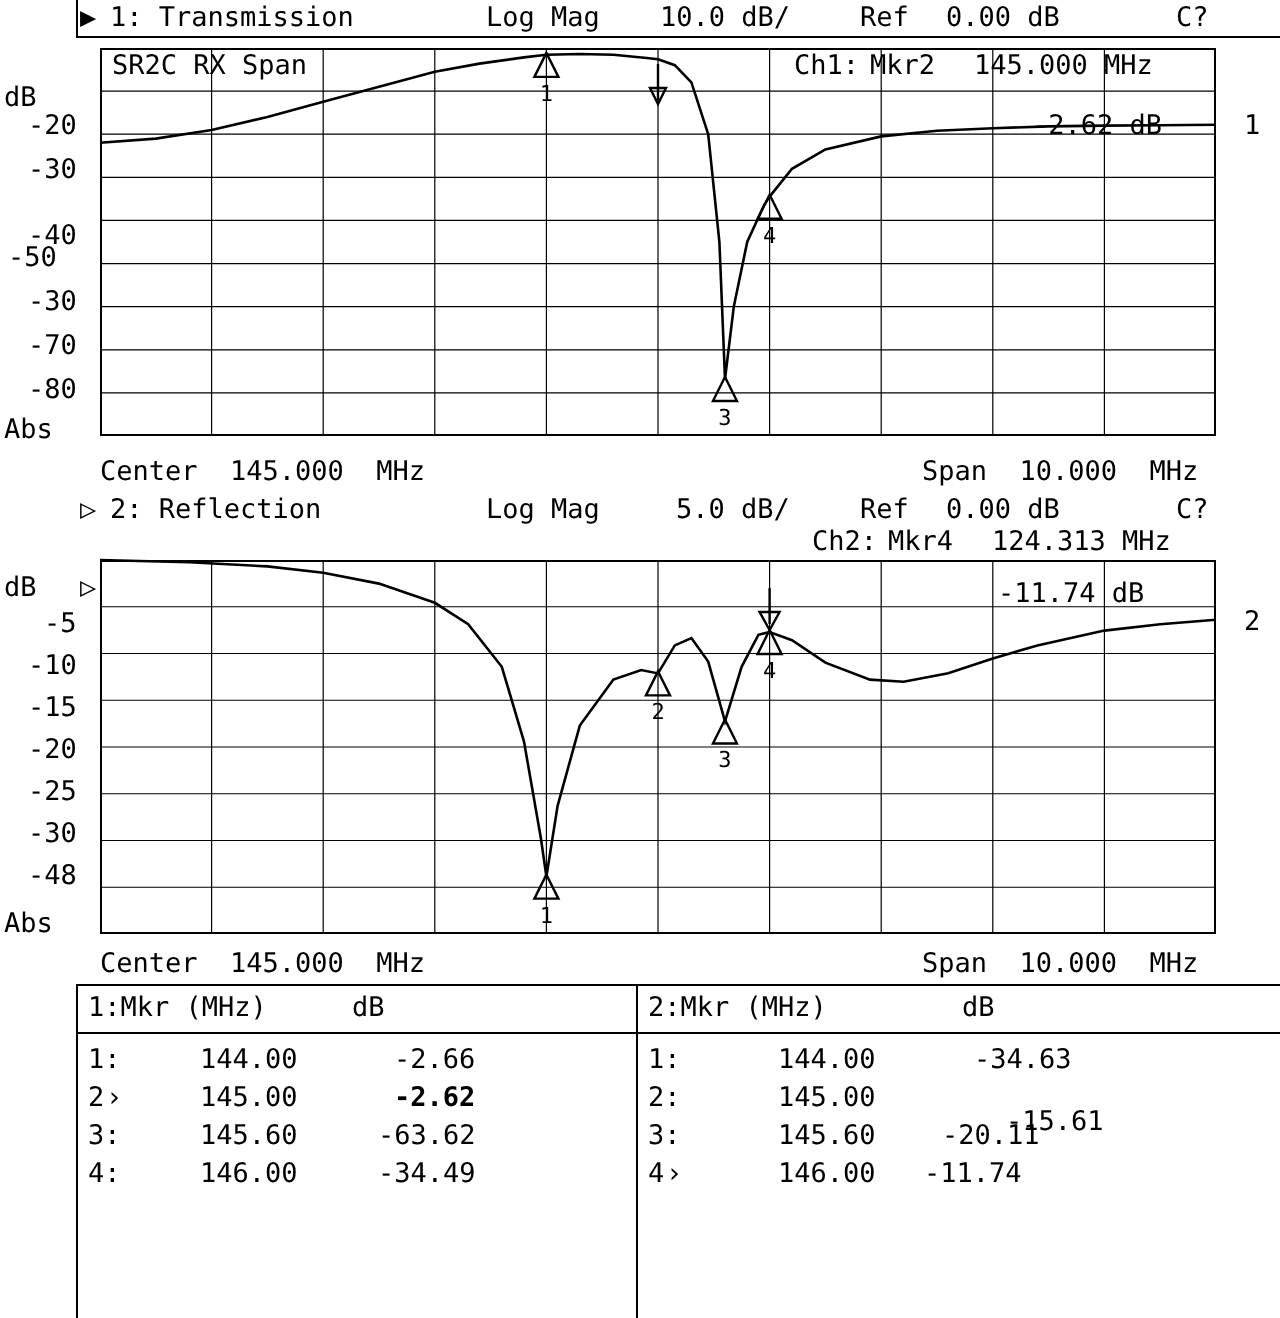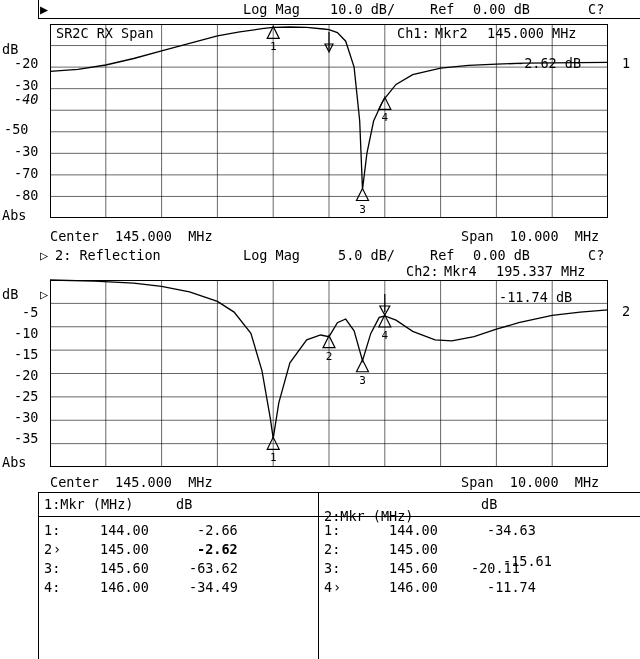--- a/index.html
+++ b/index.html
@@ -16,20 +16,21 @@
 
   svg{position:absolute;left:0;top:0;overflow:visible;}
   .trace{fill:none;stroke:#000;stroke-width:1.3;}
 </style>
 </head>
 <body>
 
 <div id="root">
 
   <div class="t" style="left:40px;top:2px;">▶</div>
+  <div class="t" style="left:55px;top:2px;">1: Transmission</div>
   <div class="t" style="left:243px;top:2px;">Log Mag</div>
   <div class="t" style="left:330px;top:2px;">10.0 dB/</div>
   <div class="t" style="left:430px;top:2px;">Ref</div>
   <div class="t" style="left:473px;top:2px;">0.00 dB</div>
   <div class="t" style="left:588px;top:2px;">C?</div>
   <div class="hrule" style="left:38px;top:18px;width:602px;"></div>
   <div class="vrule" style="left:38px;top:0px;height:18px;"></div>
 
   <div class="grat" id="g1" style="left:50px;top:24px;width:558px;height:194px;"></div>
 
@@ -37,21 +38,21 @@
 
   <div class="t" style="left:397px;top:26px;">Ch1:</div>
   <div class="t" style="left:435px;top:26px;">Mkr2</div>
   <div class="t" style="left:487px;top:26px;">145.000 MHz</div>
   <div class="t" style="left:516px;top:56px;">-2.62 dB</div>
   <div class="t" style="left:622px;top:56px;">1</div>
 
   <div class="t" style="left:2px;top:42px;">dB</div>
   <div class="t" style="left:14px;top:56px;">-20</div>
   <div class="t" style="left:14px;top:78px;">-30</div>
-  <div class="t" style="left:14px;top:92px;font-style:italic;">-40</div>
+  <div class="t" style="left:14px;top:111px;">-40</div>
   <div class="t" style="left:4px;top:122px;">-50</div>
   <div class="t" style="left:14px;top:144px;">-30</div>
   <div class="t" style="left:14px;top:166px;">-70</div>
   <div class="t" style="left:14px;top:188px;">-80</div>
   <div class="t" style="left:2px;top:208px;">Abs</div>
 
   <div class="t" style="left:50px;top:229px;">Center  145.000  MHz</div>
   <div class="t" style="left:461px;top:229px;">Span  10.000  MHz</div>
 
   <div class="t" style="left:40px;top:248px;">▷</div>
@@ -59,46 +60,46 @@
   <div class="t" style="left:243px;top:248px;">Log Mag</div>
   <div class="t" style="left:338px;top:248px;">5.0 dB/</div>
   <div class="t" style="left:430px;top:248px;">Ref</div>
   <div class="t" style="left:473px;top:248px;">0.00 dB</div>
   <div class="t" style="left:588px;top:248px;">C?</div>
 
   <div class="grat" id="g2" style="left:50px;top:280px;width:558px;height:187px;"></div>
 
   <div class="t" style="left:406px;top:264px;">Ch2:</div>
   <div class="t" style="left:444px;top:264px;">Mkr4</div>
-  <div class="t" style="left:496px;top:264px;">195.337 MHz</div>
+  <div class="t" style="left:496px;top:264px;">124.313 MHz</div>
   <div class="t" style="left:499px;top:290px;">-11.74 dB</div>
   <div class="t" style="left:622px;top:304px;">2</div>
 
   <div class="t" style="left:2px;top:287px;">dB</div>
   <div class="t" style="left:40px;top:287px;">▷</div>
   <div class="t" style="left:22px;top:305px;">-5</div>
   <div class="t" style="left:14px;top:326px;">-10</div>
   <div class="t" style="left:14px;top:347px;">-15</div>
   <div class="t" style="left:14px;top:368px;">-20</div>
   <div class="t" style="left:14px;top:389px;">-25</div>
   <div class="t" style="left:14px;top:410px;">-30</div>
-  <div class="t" style="left:14px;top:431px;">-35</div>
+  <div class="t" style="left:14px;top:431px;">-48</div>
   <div class="t" style="left:2px;top:455px;">Abs</div>
 
   <div class="t" style="left:50px;top:475px;">Center  145.000  MHz</div>
   <div class="t" style="left:461px;top:475px;">Span  10.000  MHz</div>
 
   <div class="hrule" style="left:38px;top:492px;width:602px;"></div>
   <div class="hrule" style="left:38px;top:516px;width:602px;"></div>
   <div class="vrule" style="left:38px;top:492px;height:167px;"></div>
   <div class="vrule" style="left:318px;top:492px;height:167px;"></div>
 
   <div class="t" style="left:44px;top:497px;">1:Mkr (MHz)</div>
   <div class="t" style="left:176px;top:497px;">dB</div>
-  <div class="t" style="left:324px;top:497px;margin-top:12px;">2:Mkr (MHz)</div>
+  <div class="t" style="left:324px;top:497px;">2:Mkr (MHz)</div>
   <div class="t" style="left:481px;top:497px;">dB</div>
 
   <div>
     <div class="t" style="left:44px;top:523px;">1:</div>
     <div class="t" style="left:60px;top:523px;"> </div>
     <div class="t" style="left:100px;top:523px;">144.00</div>
     <div class="t" style="left:197px;top:523px;">-2.66</div>
   </div>
   <div>
     <div class="t" style="left:44px;top:542px;">2</div>
@@ -129,21 +130,21 @@
   </div>
   <div>
     <div class="t" style="left:324px;top:561px;">3:</div>
     <div class="t" style="left:389px;top:561px;">145.60</div>
     <div class="t" style="left:471px;top:561px;">-20.11</div>
   </div>
   <div>
     <div class="t" style="left:324px;top:580px;">4</div>
     <div class="t" style="left:333px;top:580px;">›</div>
     <div class="t" style="left:389px;top:580px;">146.00</div>
-    <div class="t" style="left:487px;top:580px;">-11.74</div>
+    <div class="t" style="left:462px;top:580px;">-11.74</div>
   </div>
 
   <svg id="overlay" width="640" height="659">
       <g>
         <line x1="105.8" y1="24" x2="105.8" y2="218" stroke="#000" stroke-width="0.6"></line>
         <line x1="161.6" y1="24" x2="161.6" y2="218" stroke="#000" stroke-width="0.6"></line>
         <line x1="217.4" y1="24" x2="217.4" y2="218" stroke="#000" stroke-width="0.6"></line>
         <line x1="273.2" y1="24" x2="273.2" y2="218" stroke="#000" stroke-width="0.6"></line>
         <line x1="329" y1="24" x2="329" y2="218" stroke="#000" stroke-width="0.6"></line>
         <line x1="384.8" y1="24" x2="384.8" y2="218" stroke="#000" stroke-width="0.6"></line>

